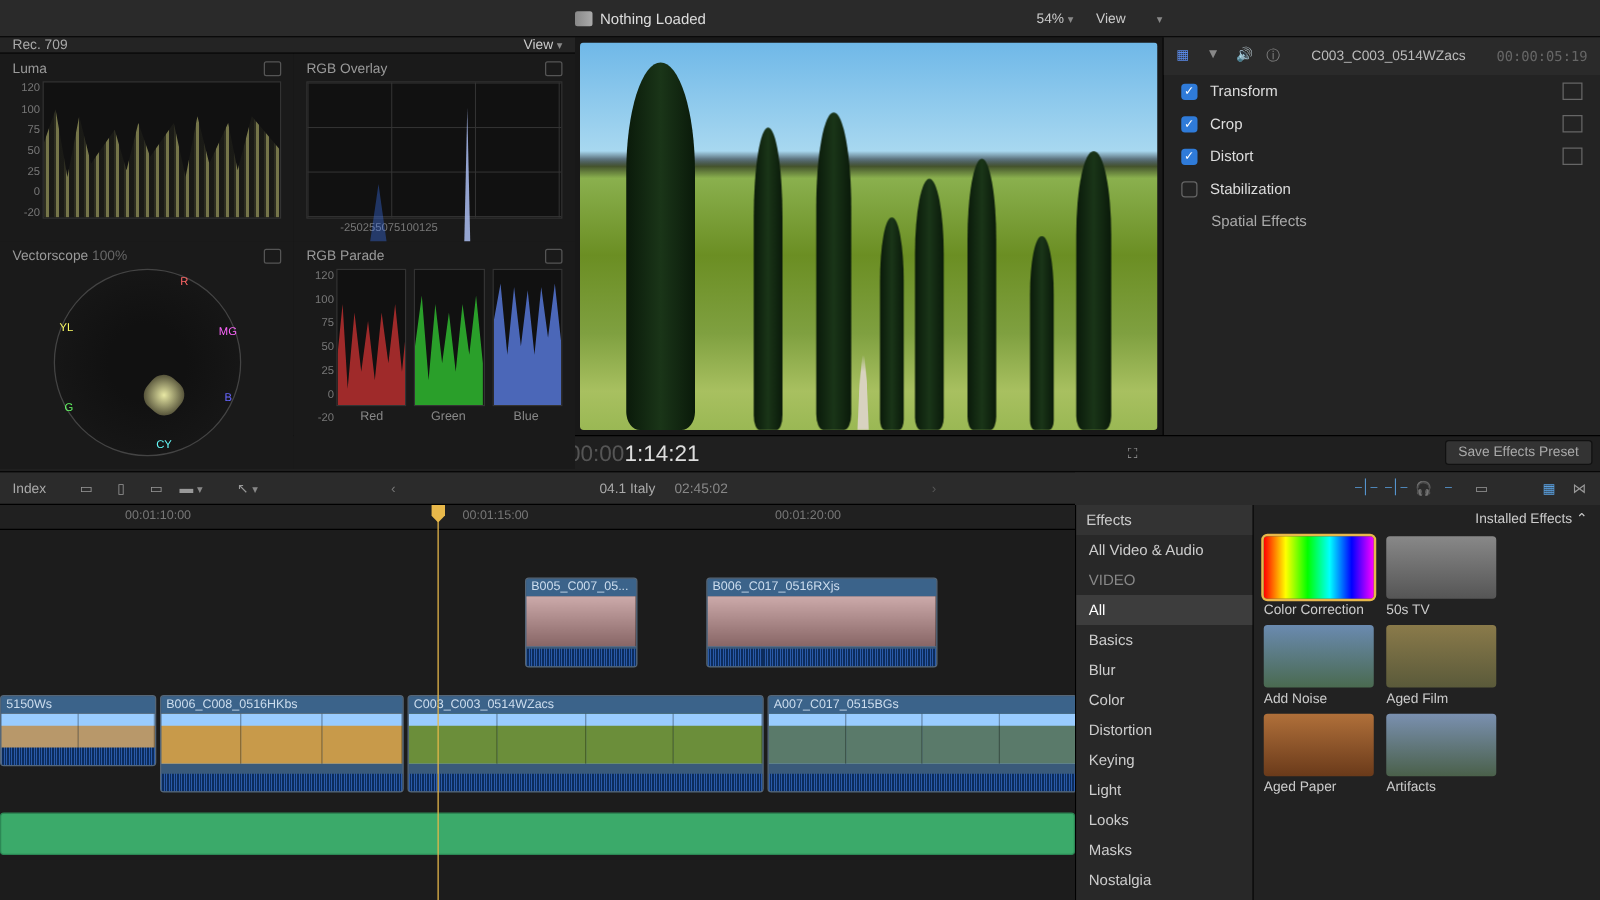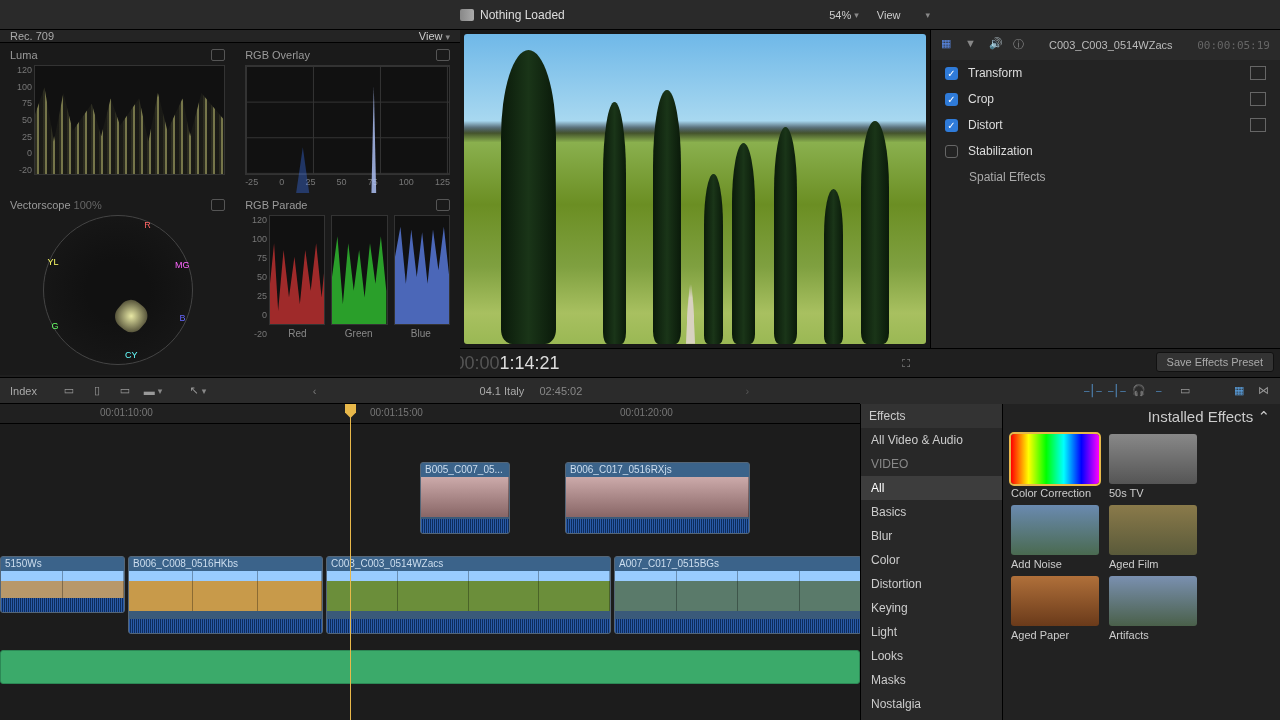--- a/index.html
+++ b/index.html
@@ -17,21 +17,21 @@
   .scope-row{display:flex;flex:1;}
   .scope{flex:1;padding:6px 10px;position:relative;background:#1a1a1a;}
   .scope-title{color:#9a9a9a;font-size:11px;margin-bottom:4px;display:flex;align-items:center;}
   .scope-title .settings-ic{margin-left:auto;border:1px solid #555;width:14px;height:12px;border-radius:2px;}
   .luma-box{height:110px;background:#111;border:1px solid #333;position:relative;overflow:hidden;}
   .axis{position:absolute;left:-24px;top:0;bottom:0;width:22px;display:flex;flex-direction:column;justify-content:space-between;font-size:9px;color:#777;text-align:right;}
   .luma-wave{position:absolute;inset:0;background:repeating-linear-gradient(90deg,rgba(200,200,120,.15) 0 2px,rgba(200,200,120,.55) 2px 4px,rgba(200,200,120,.05) 4px 8px);clip-path:polygon(0 45%,5% 20%,10% 70%,15% 25%,20% 60%,30% 35%,35% 65%,40% 30%,45% 55%,55% 30%,60% 70%,65% 25%,70% 60%,78% 30%,82% 65%,88% 25%,100% 50%,100% 100%,0 100%);}
   .rgb-box{height:110px;background:#111;border:1px solid #333;position:relative;}
   .rgb-box .grid{position:absolute;inset:0;background:linear-gradient(to right,#333 1px,transparent 1px) 0 0/33% 100%,linear-gradient(to bottom,#333 1px,transparent 1px) 0 0/100% 33%;}
   .rgb-curve{position:absolute;inset:0;}
-  .rgb-xaxis{display:flex;justify-content:space-between;font-size:9px;color:#777;margin-top:2px;}
+  .rgb-xaxis{display:flex;font-size:9px;color:#777;margin-top:2px;margin-left:27px;}
   .vector{width:150px;height:150px;border-radius:50%;border:1px solid #444;margin:4px auto;position:relative;background:radial-gradient(circle,#111 30%,#1a1a1a 100%);}
   .vec-lbl{position:absolute;font-size:9px;color:#888;}
   .vec-blob{position:absolute;left:48%;top:48%;width:30px;height:30px;background:radial-gradient(circle,rgba(255,255,180,.9),rgba(255,220,100,.1));transform:rotate(40deg) translate(10px,10px);border-radius:40%;}
   .parade{display:flex;gap:6px;height:110px;}
   .parade>div{flex:1;background:#111;border:1px solid #333;position:relative;overflow:hidden;}
   .parade-lbl{display:flex;justify-content:space-around;font-size:10px;color:#888;margin-top:3px;}
   .pw{position:absolute;inset:0;}
   .viewer{flex:1;background:#181818;display:flex;flex-direction:column;}
   .viewer-img{flex:1;margin:4px;border-radius:3px;background:
     linear-gradient(to bottom,#6FB8E8 0%,#A8D8F0 28%,transparent 32%),
@@ -68,21 +68,21 @@
   .clip-thumbs>div{flex:1;background:linear-gradient(#8a7,#684);border-right:1px solid rgba(0,0,0,.3);}
   .clip-wave{position:absolute;bottom:0;left:0;right:0;height:14px;background:repeating-linear-gradient(90deg,#2a5aa8 0 .8px,#0c2c5c .8px 2px);}
   .audio-track{position:absolute;left:0;height:34px;background:#3BAA6A;border-radius:3px;border:1px solid #2c8855;top:226px;width:860px;}
   .effects-browser{width:420px;display:flex;background:#222;border-left:1px solid #000;}
   .fx-cats{width:142px;background:#282828;border-right:1px solid #000;overflow:hidden;font-size:12px;}
   .fx-cats .hdr-row{background:#333;padding:5px 8px;color:#ccc;}
   .fx-cats .cat{padding:5px 10px;color:#ccc;cursor:pointer;}
   .fx-cats .cat.sel{background:#3d3d3d;color:#fff;}
   .fx-cats .cat.dim{color:#888;}
   .fx-grid{flex:1;background:#222;}
-  .fx-grid-hdr{text-align:right;padding:4px 10px;color:#ccc;font-size:15px;}
+  .fx-grid-hdr{text-align:right;padding:4px 10px;color:#ccc;font-size:11px;}
   .fx-items{display:flex;flex-wrap:wrap;padding:4px 8px;gap:6px 12px;}
   .fx-item{width:86px;}
   .fx-thumb{width:88px;height:50px;border-radius:3px;background:#444;}
   .fx-thumb.sel{outline:2px solid #E8B84A;}
   .fx-name{font-size:11px;color:#ccc;margin-top:3px;white-space:nowrap;overflow:hidden;}
   .right-tools{position:absolute;right:0;top:378px;height:26px;width:420px;background:#2b2b2b;display:flex;align-items:center;justify-content:flex-end;padding:0 8px;gap:10px;}
   .right-tools .ic{color:#5aa0e0;width:14px;height:14px;}
   .save-preset{position:absolute;right:6px;top:352px;background:#333;border:1px solid #111;color:#aaa;font-size:11px;padding:3px 10px;border-radius:3px;}
 </style>
 </head>

